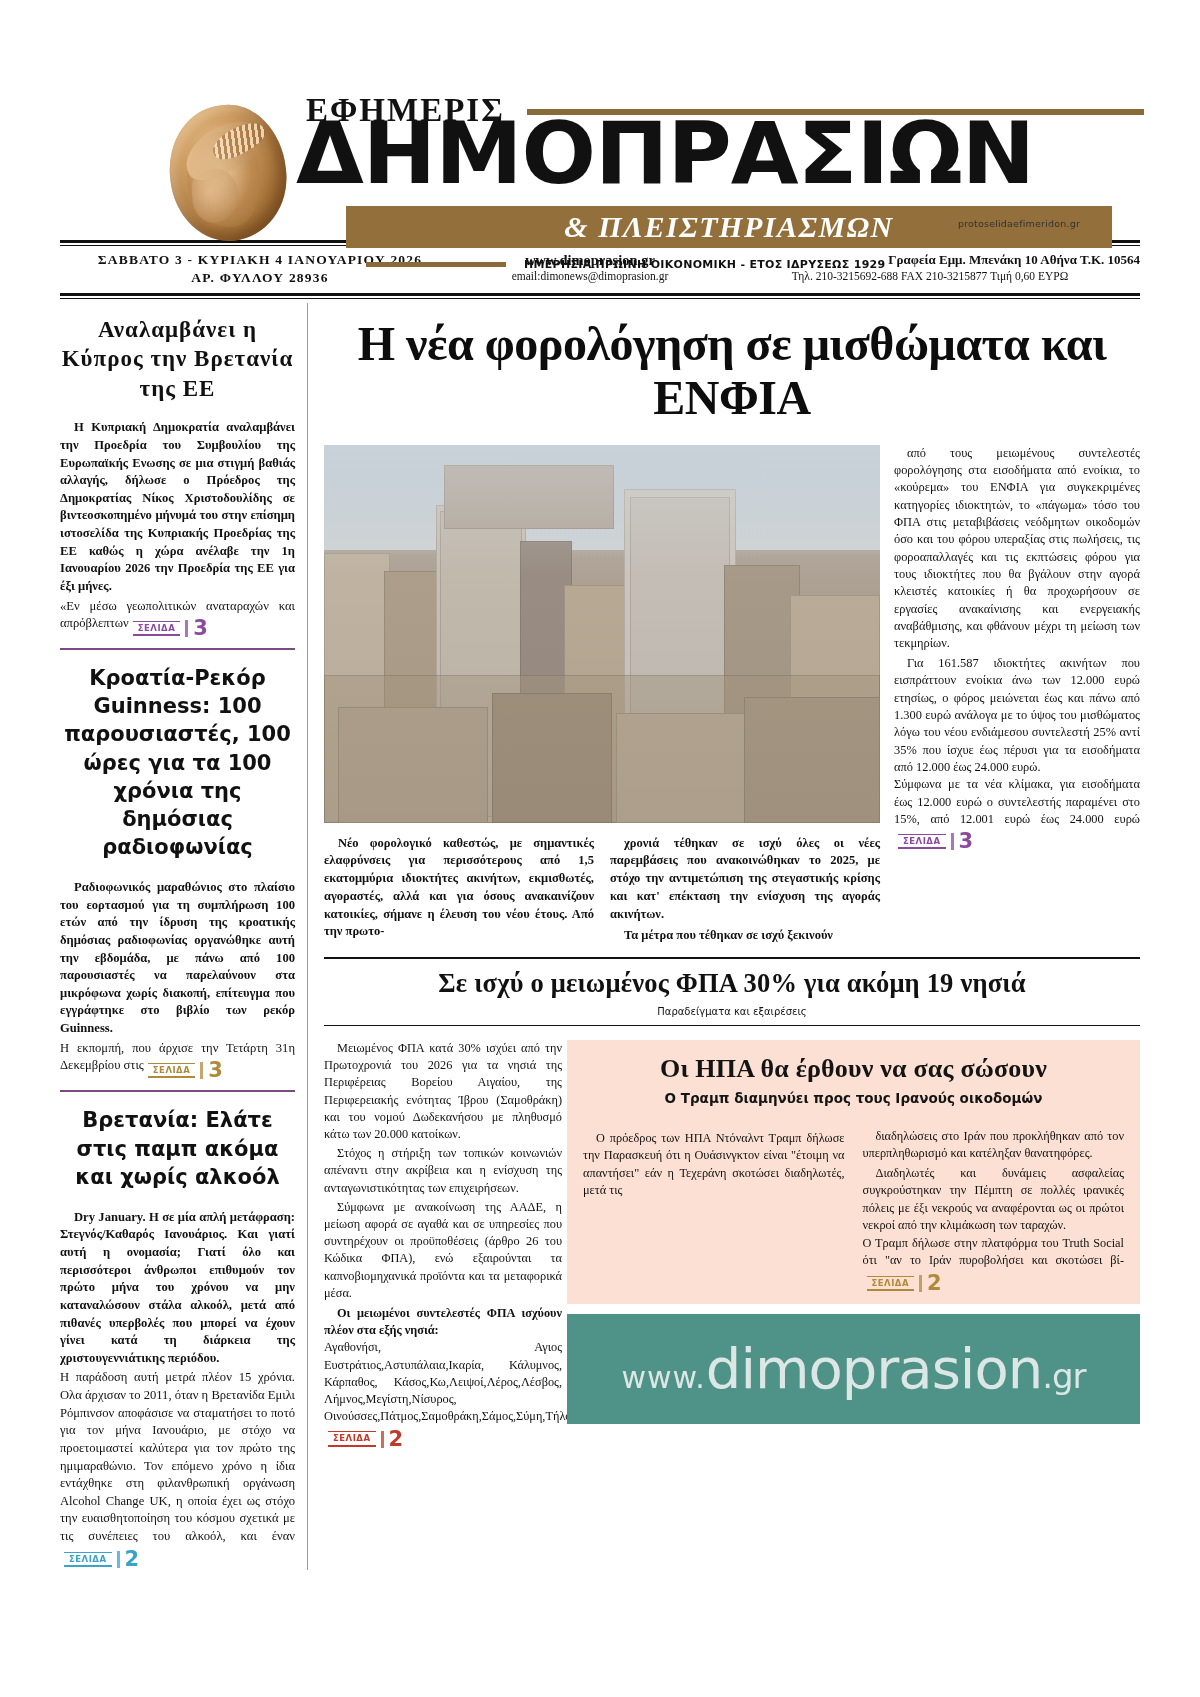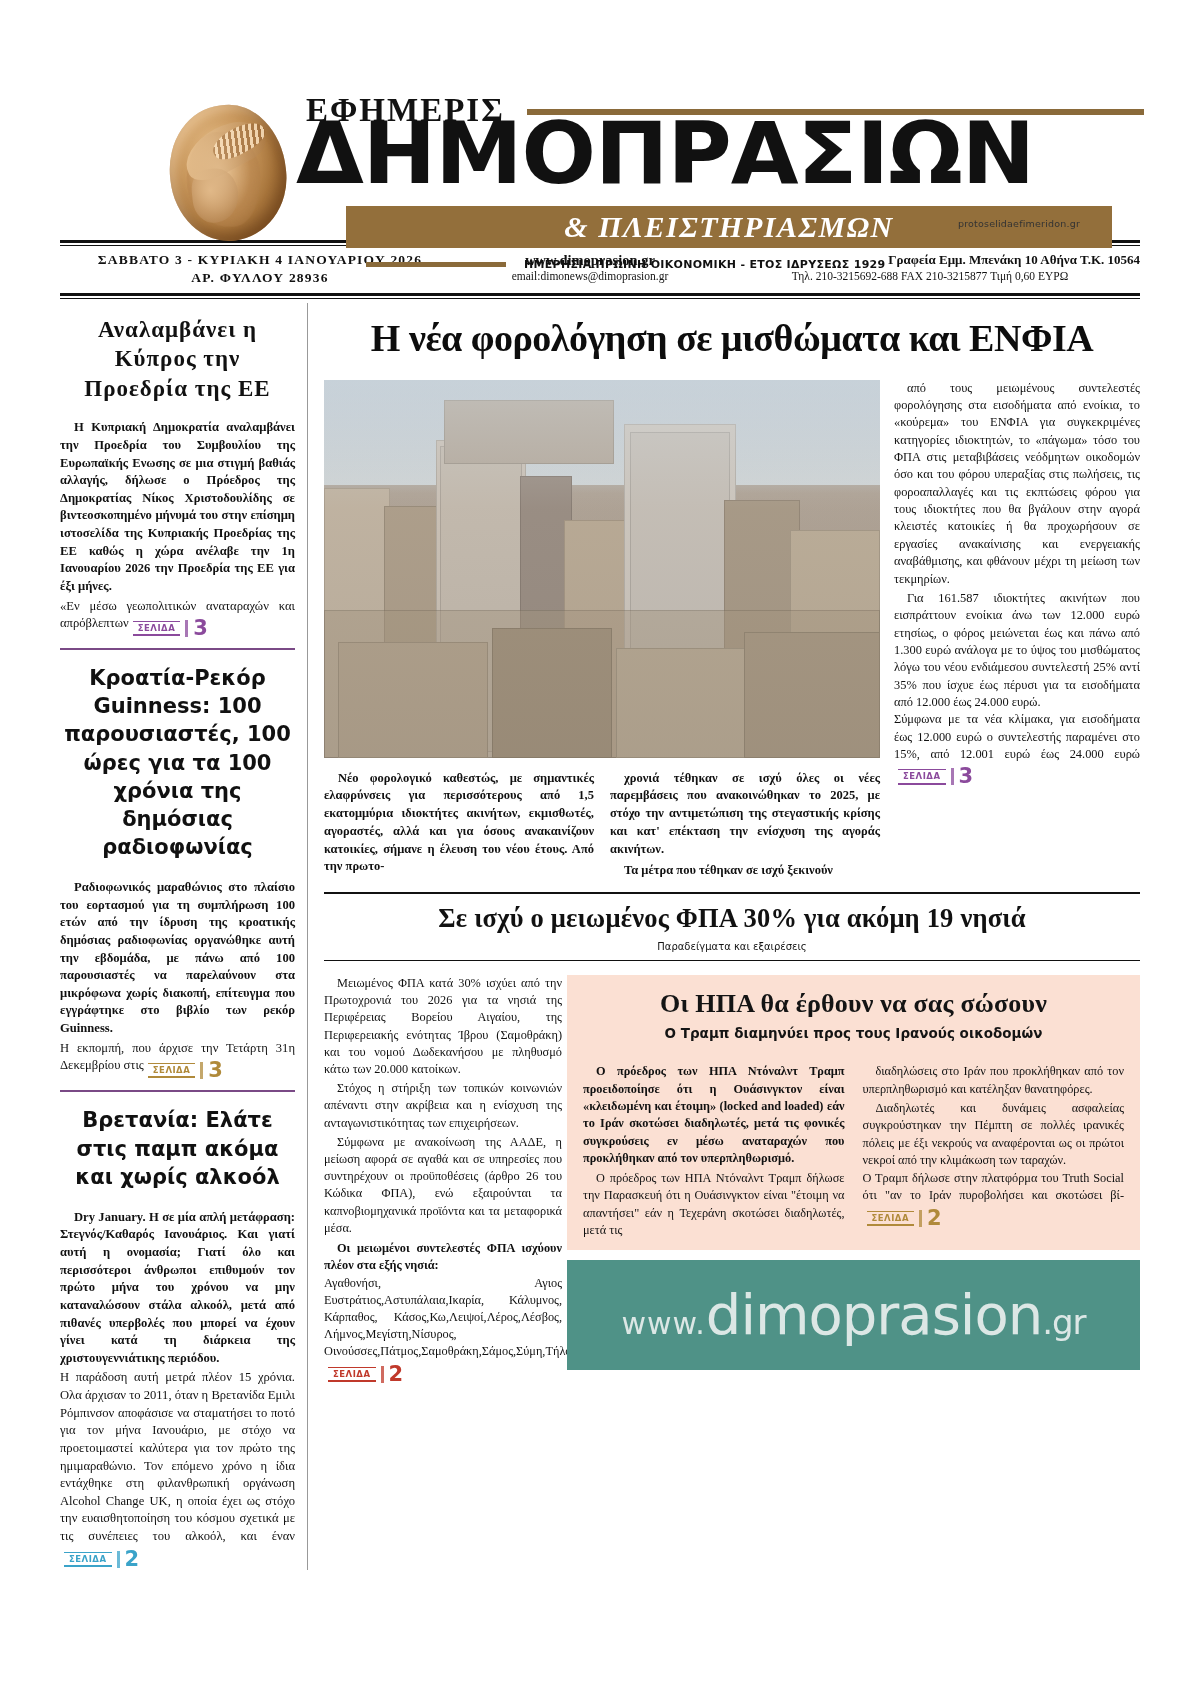--- a/index.html
+++ b/index.html
@@ -138,21 +138,21 @@
   .jump .bar { width:3px; height:17px; background:currentColor; opacity:.75; }
   .jump .num { font-family:"DejaVu Sans", sans-serif; font-weight:bold; font-size:21px; line-height:1; }
   .jump.purple { color:#8b4a9c; }
   .jump.gold   { color:#b08a3a; }
   .jump.blue   { color:#3aa3c9; }
   .jump.red    { color:#c0392b; }
 
   
   .main-hd {
     text-align:center; font-family:"Liberation Serif", serif; font-weight:bold;
-    font-size:38px; line-height:1.12; letter-spacing:-.5px; margin:14px 0 20px 0;
+    font-size:48px; line-height:1.12; letter-spacing:-.5px; margin:14px 0 20px 0;
     color:#0d0d0d;
   }
   .photo-row { display:flex; gap:14px; }
   .photo-wrap { width:556px; }
   .photo {
     width:556px; height:378px; position:relative; overflow:hidden;
     background:linear-gradient(#b9c6d2 0%, #c9d2d9 16%, #b3a79a 30%, #a79a8c 100%);
   }
   .sky { position:absolute; inset:0 0 72% 0; background:linear-gradient(#c3cfda, #d5dbdd); }
   .bldg { position:absolute; background:#b8a893; box-shadow:inset 0 0 0 1px rgba(0,0,0,.12); }
@@ -267,21 +267,21 @@
       <div class="l2">Τηλ.   210-3215692-688   FAX   210-3215877   Τιμή   0,60   ΕΥΡΩ</div>
     </div>
   </div>
   <div class="rule-thick" style="margin-top:0"></div>
   <div class="rule-thin"></div>
 
   <div class="grid">
 
     <div class="col-left">
 
-      <div class="lead-hd">Αναλαμβάνει η Κύπρος την Προεδρία της ΕΕ</div>
+      <div class="lead-hd">Αναλαμβάνει η Κύπρος την Βρετανία της ΕΕ</div>
       <div class="body-txt bold">
         <p>Η Κυπριακή Δημοκρατία αναλαμβάνει την Προεδρία του Συμβουλίου της Ευρωπαϊκής Ενωσης σε μια στιγμή βαθιάς αλλαγής, δήλωσε ο Πρόεδρος της Δημοκρατίας Νίκος Χριστοδουλίδης σε βιντεοσκοπημένο μήνυμά του στην επίσημη ιστοσελίδα της Κυπριακής Προεδρίας της ΕΕ καθώς η χώρα ανέλαβε την 1η Ιανουαρίου 2026 την Προεδρία της ΕΕ για έξι μήνες.</p>
       </div>
       <div class="body-txt" style="margin-top:2px;">
         <p style="display:inline;">«Εν μέσω γεωπολιτικών αναταραχών και απρόβλεπτων</p><span class="jump purple">
             <span class="tag">ΣΕΛΙΔΑ</span>
             <span class="bar"></span>
             <span class="num">3</span>
           </span>
       </div>
@@ -391,23 +391,20 @@
               </span>
           </div>
         </div>
 
         <div class="bot-right">
           <div class="usbox">
             <div class="us-hd">Οι ΗΠΑ θα έρθουν να σας σώσουν</div>
             <div class="us-sub">Ο Τραμπ διαμηνύει προς τους Ιρανούς οικοδομών</div>
             <div class="us-cols">
               <div class="us-col">
-                <div class="us-txt bold" style="font-weight:bold;">
-                  <p>Ο πρόεδρος των ΗΠΑ Ντόναλντ Τραμπ προειδοποίησε ότι η Ουάσινγκτον είναι «κλειδωμένη και έτοιμη» (locked and loaded) εάν το Ιράν σκοτώσει διαδηλωτές, μετά τις φονικές συγκρούσεις εν μέσω αναταραχών που προκλήθηκαν από τον υπερπληθωρισμό.</p>
-                </div>
                 <div class="us-txt" style="margin-top:2px;">
                   <p>Ο πρόεδρος των ΗΠΑ Ντόναλντ Τραμπ δήλωσε την Παρασκευή ότι η Ουάσινγκτον είναι "έτοιμη να απαντήσει" εάν η Τεχεράνη σκοτώσει διαδηλωτές, μετά τις</p>
                 </div>
               </div>
               <div class="us-col">
                 <div class="us-txt">
                   <p>διαδηλώσεις στο Ιράν που προκλήθηκαν από τον υπερπληθωρισμό και κατέληξαν θανατηφόρες.</p>
                   <p>Διαδηλωτές και δυνάμεις ασφαλείας συγκρούστηκαν την Πέμπτη σε πολλές ιρανικές πόλεις με έξι νεκρούς να αναφέρονται ως οι πρώτοι νεκροί από την κλιμάκωση των ταραχών.</p>
                   <p style="display:inline;">Ο Τραμπ δήλωσε στην πλατφόρμα του Truth Social ότι "αν το Ιράν πυροβολήσει και σκοτώσει βί-</p><span class="jump gold">
                       <span class="tag">ΣΕΛΙΔΑ</span>

